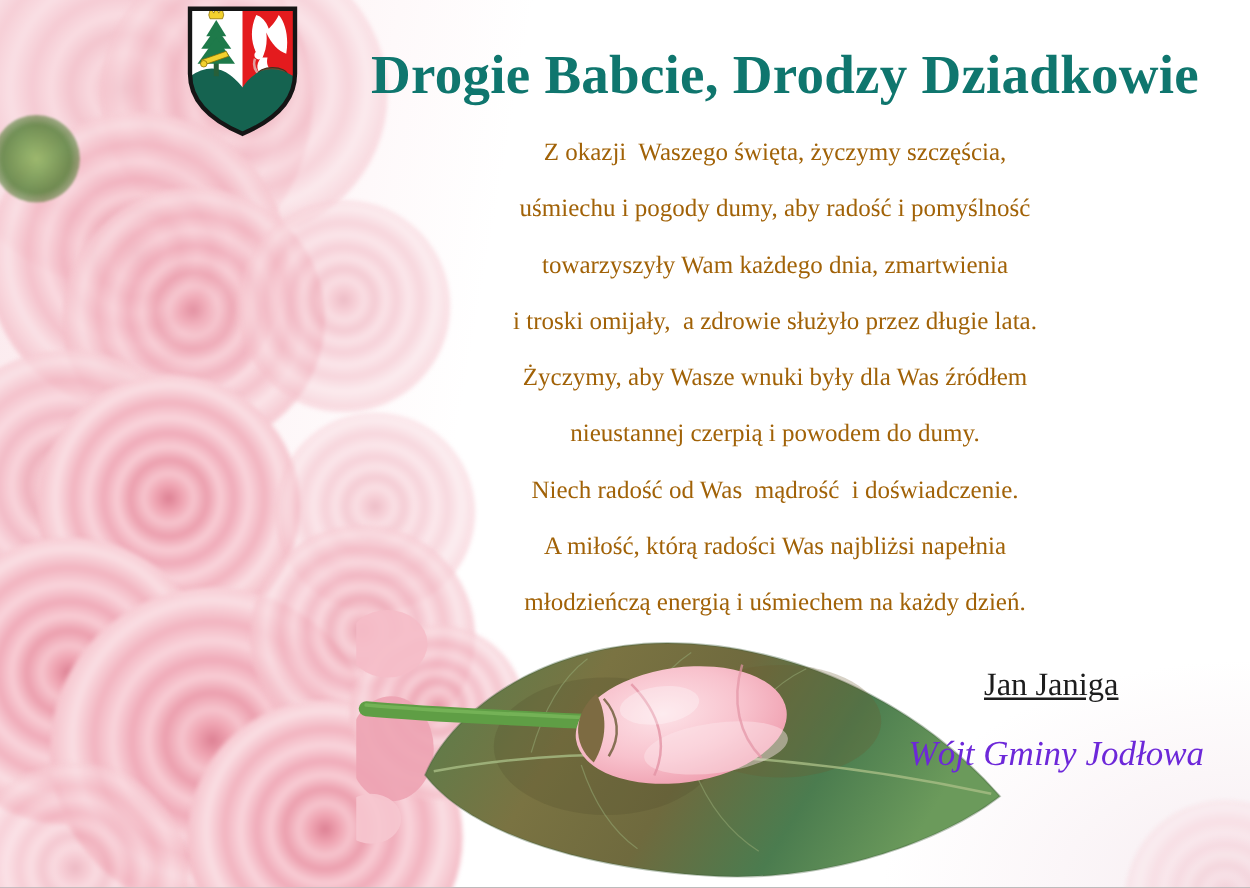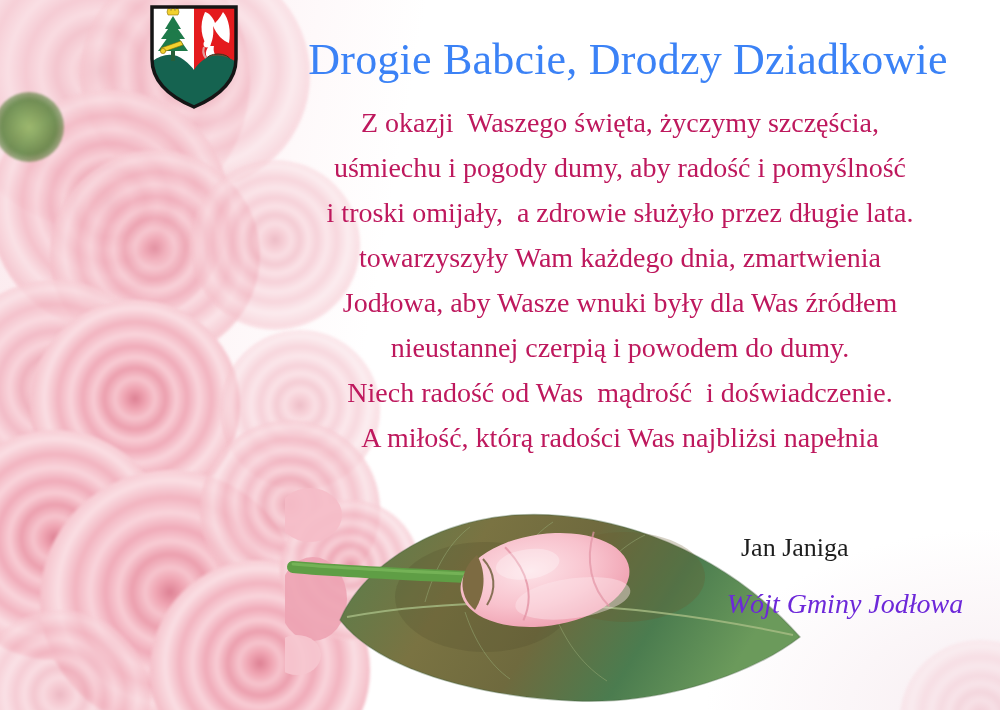--- a/index.html
+++ b/index.html
@@ -36,31 +36,31 @@
     position:absolute;border-radius:50%;
     background:radial-gradient(circle,#86b153 0%,#507e34 55%,rgba(80,126,52,0) 100%);
     filter:blur(1px);opacity:.8;
   }
   
   .leaf-photo{position:absolute;left:285px;top:477px;z-index:1;}
   .crest{position:absolute;left:148px;top:3px;z-index:2;}
   
   .title{
     position:absolute;left:264px;right:8px;top:34px;z-index:2;
-    text-align:center;font-size:44px;font-weight:normal;color:#3b82f6;
+    text-align:center;font-size:44px;font-weight:bold;color:#0f766e;
     letter-spacing:.2px;margin:0;
   }
   .body-text{
     position:absolute;left:240px;right:0;top:100px;z-index:2;
-    text-align:center;font-size:28px;color:#be185d;
+    text-align:center;font-size:20px;color:#a16207;
   }
   .body-text p{margin:0;line-height:45px;white-space:pre-wrap;}
   .sig-name{
     position:absolute;left:741px;top:533px;width:200px;z-index:2;
-    font-size:26px;color:#1d1d1d;
+    text-align:center;font-size:26px;color:#1d1d1d;text-decoration:underline;
   }
   .sig-role{
     position:absolute;left:715px;top:588px;width:260px;z-index:2;
     text-align:center;font-size:28px;font-style:italic;color:#6d28d9;
   }
   .dateline{
     position:absolute;left:35px;top:660px;z-index:2;
     font-size:22px;font-style:italic;color:#262626;
   }
 </style>
@@ -162,25 +162,26 @@
       <circle cx="15" cy="48" r="2.6" stroke="#8a6d00" stroke-width="0.6" fill="#f2d12e"></circle>
     </g>
     <path d="M 4 4 H 88 V 56 C 88 78 72 93 46 104 C 20 93 4 78 4 56 Z" fill="none" stroke-width="3.5" stroke="#151515"></path>
   </svg>
 
   <h1 class="title">Drogie Babcie, Drodzy Dziadkowie</h1>
 
   <div class="body-text">
     <p>Z okazji  Waszego święta, życzymy szczęścia,</p>
     <p>uśmiechu i pogody dumy, aby radość i pomyślność</p>
+    <p>towarzyszyły Wam każdego dnia, zmartwienia</p>
     <p>i troski omijały,  a zdrowie służyło przez długie lata.</p>
-    <p>towarzyszyły Wam każdego dnia, zmartwienia</p>
-    <p>Jodłowa, aby Wasze wnuki były dla Was źródłem</p>
+    <p>Życzymy, aby Wasze wnuki były dla Was źródłem</p>
     <p>nieustannej czerpią i powodem do dumy.</p>
     <p>Niech radość od Was  mądrość  i doświadczenie.</p>
     <p>A miłość, którą radości Was najbliżsi napełnia</p>
+    <p>młodzieńczą energią i uśmiechem na każdy dzień.</p>
   </div>
 
   <div class="sig-name">Jan Janiga</div>
   <div class="sig-role">Wójt Gminy Jodłowa</div>
 
 
 </div>
 
 </body></html>

